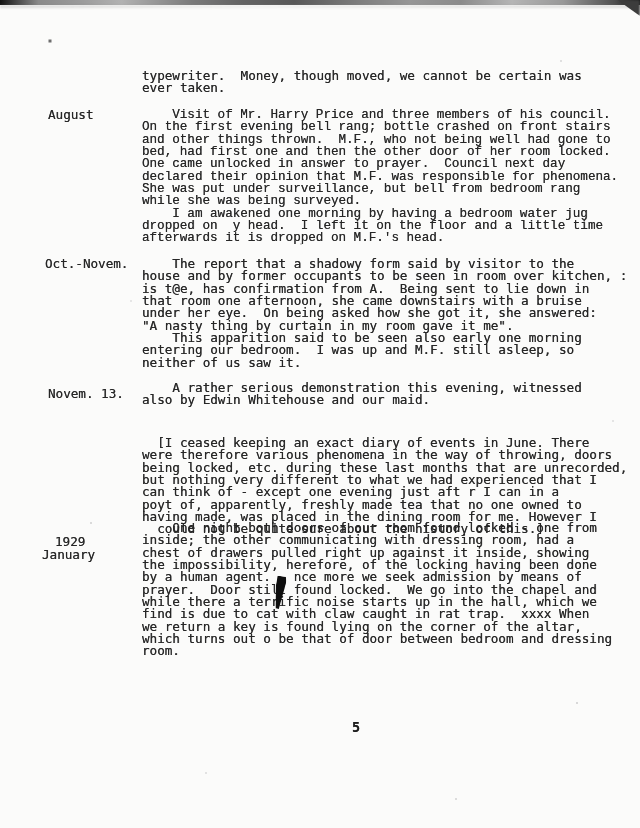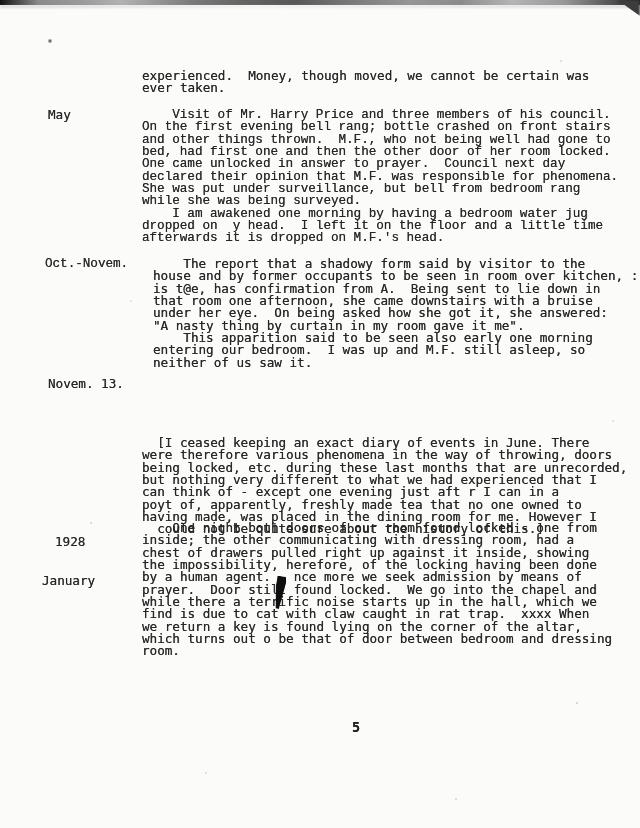--- a/index.html
+++ b/index.html
@@ -19,27 +19,27 @@
     white-space:pre;
     text-shadow:0 0 0.6px rgba(45,45,45,0.6), 0.3px 0.3px 0.4px rgba(60,60,60,0.35);
     -webkit-font-smoothing:antialiased;
   }
   .mlabel{left:48px;}
   .bodytxt{left:142px;}
 
   #b0-body{top:70px;}
   #b1-label{top:109px;left:48px;}
   #b1-body{top:109px;font-family:Liberation Mono, monospace;}
-  #b2-label{top:258px;left:45px;font-family:Liberation Mono, monospace;}
-  #b2-body{top:258px;margin-left:11px;}
-  #b3-label{top:378px;left:48px;}
+  #b2-label{top:258px;left:45px;}
+  #b2-body{top:258px;}
+  #b3-label{top:388px;left:48px;}
   #b3-bodyA{top:382px;}
   #b3-bodyB{top:437px;}
   #b4-label1{top:536px;left:55px;}
-  #b4-label2{top:549px;left:42px;margin-top:26px;}
+  #b4-label2{top:549px;left:42px;}
   #b4-body{top:522px;}
 
   #page-number{
     top:721px;left:352px;
     font-weight:bold;font-size:13.5px;color:#1d1d1d;
     text-shadow:0 0 0.5px rgba(20,20,20,0.7);
   }
 
   
   #top-edge{
@@ -86,24 +86,24 @@
 </head>
 <body>
 
 <div id="page">
 
   <div id="top-edge"></div>
   <div id="top-edge-fade"></div>
   <div id="corner-mark"></div>
   <div id="specks"></div>
 
-  <div class="txt bodytxt" id="b0-body">experienced.  Money, though moved, we cannot be certain was
+  <div class="txt bodytxt" id="b0-body">typewriter.  Money, though moved, we cannot be certain was
 ever taken.</div>
 
-  <div class="txt mlabel" id="b1-label">May</div>
+  <div class="txt mlabel" id="b1-label">August</div>
   <div class="txt bodytxt" id="b1-body">    Visit of Mr. Harry Price and three members of his council.
 On the first evening bell rang; bottle crashed on front stairs
 and other things thrown.  M.F., who not being well had gone to
 bed, had first one and then the other door of her room locked.
 One came unlocked in answer to prayer.  Council next day
 declared their opinion that M.F. was responsible for phenomena.
 She was put under surveillance, but bell from bedroom rang
 while she was being surveyed.
     I am awakened one morning by having a bedroom water jug
 dropped on  y head.  I left it on the floor and a little time
@@ -114,30 +114,32 @@
 house and by former occupants to be seen in room over kitchen, :
 is t@e, has confirmation from A.  Being sent to lie down in
 that room one afternoon, she came downstairs with a bruise
 under her eye.  On being asked how she got it, she answered:
 "A nasty thing by curtain in my room gave it me".
     This apparition said to be seen also early one morning
 entering our bedroom.  I was up and M.F. still asleep, so
 neither of us saw it.</div>
 
   <div class="txt mlabel" id="b3-label">Novem. 13.</div>
+  <div class="txt bodytxt" id="b3-bodyA">    A rather serious demonstration this evening, witnessed
+also by Edwin Whitehouse and our maid.</div>
   <div class="txt bodytxt" id="b3-bodyB">  [I ceased keeping an exact diary of events in June. There
 were therefore various phenomena in the way of throwing, doors
 being locked, etc. during these last months that are unrecorded,
 but nothing very different to what we had experienced that I
 can think of - except one evening just aft r I can in a
 poyt of, apparently, freshly made tea that no one owned to
 having made, was placed in the dining room for me. However I
   could not be quite sure about the history of this.]</div>
 
-  <div class="txt" id="b4-label1">1928</div>
+  <div class="txt" id="b4-label1">1929</div>
   <div class="txt" id="b4-label2">January</div>
   <div class="txt bodytxt" id="b4-body">    One night both doors of our room found locked - one from
 inside; the other communicating with dressing room, had a
 chest of drawers pulled right up against it inside, showing
 the impossibility, herefore, of the locking having been done
 by a human agent.   nce more we seek admission by means of
 prayer.  Door still found locked.  We go into the chapel and
 while there a terrific noise starts up in the hall, which we
 find is due to cat with claw caught in rat trap.  xxxx When
 we return a key is found lying on the corner of the altar,

